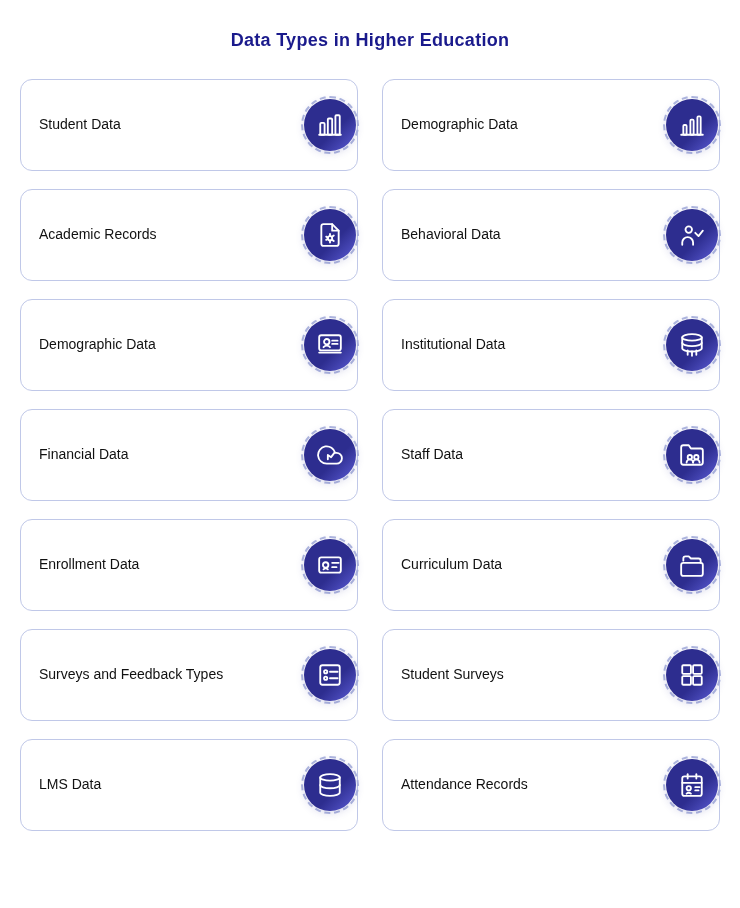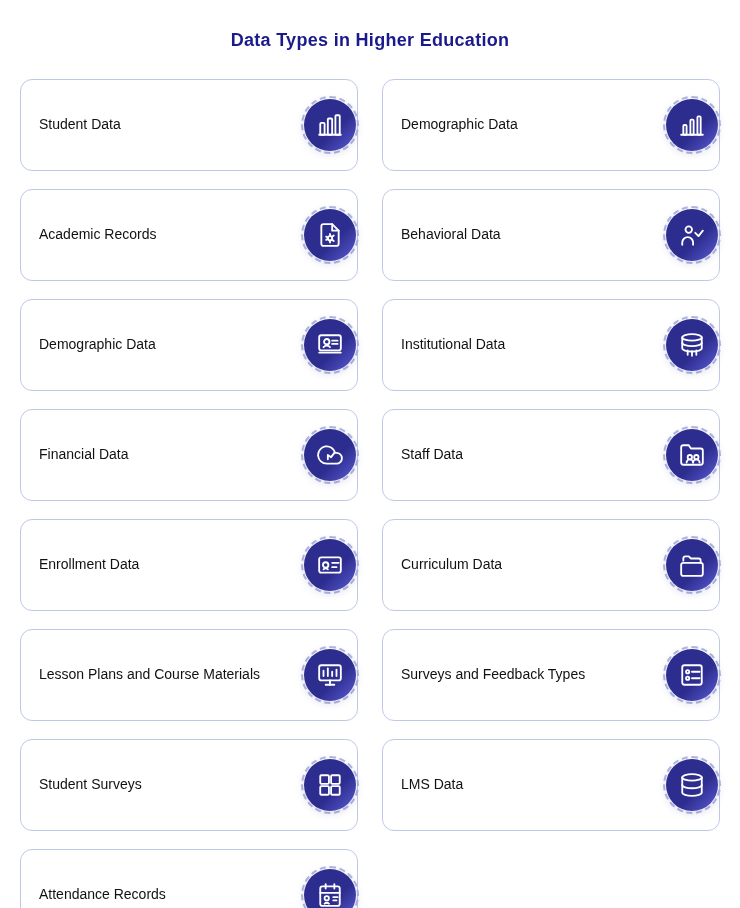--- a/index.html
+++ b/index.html
@@ -229,37 +229,20 @@
         <div class="icon-ring"></div>
         <div class="icon-circle">
           <svg class="icon" viewBox="0 0 24 24">
             <path d="M4 8V6a2 2 0 0 1 2-2h3l2 2h7a2 2 0 0 1 2 2v2"></path>
             <rect x="2" y="10" width="20" height="12" rx="2"></rect>
           </svg>
         </div>
       </div>
     </div>
     <div class="card">
-      <span class="card-label">Lesson Plans and Course Materials</span>
-      <div class="icon-circle-wrap">
-        <div class="icon-ring"></div>
-        <div class="icon-circle">
-          <svg class="icon" viewBox="0 0 24 24">
-            <rect x="2" y="3" width="20" height="14" rx="2"></rect>
-            <line x1="8" y1="21" x2="16" y2="21"></line>
-            <line x1="12" y1="17" x2="12" y2="21"></line>
-            <line x1="6" y1="8" x2="6" y2="13"></line>
-            <line x1="10" y1="6" x2="10" y2="13"></line>
-            <line x1="14" y1="9" x2="14" y2="13"></line>
-            <line x1="18" y1="7" x2="18" y2="13"></line>
-          </svg>
-        </div>
-      </div>
-    </div>
-    <div class="card">
       <span class="card-label">Surveys and Feedback Types</span>
       <div class="icon-circle-wrap">
         <div class="icon-ring"></div>
         <div class="icon-circle">
           <svg class="icon" viewBox="0 0 24 24">
             <rect x="3" y="3" width="18" height="18" rx="2"></rect>
             <circle cx="8" cy="9" r="1.5"></circle>
             <circle cx="8" cy="15" r="1.5"></circle>
             <line x1="12" y1="9" x2="19" y2="9"></line>
             <line x1="12" y1="15" x2="19" y2="15"></line>

